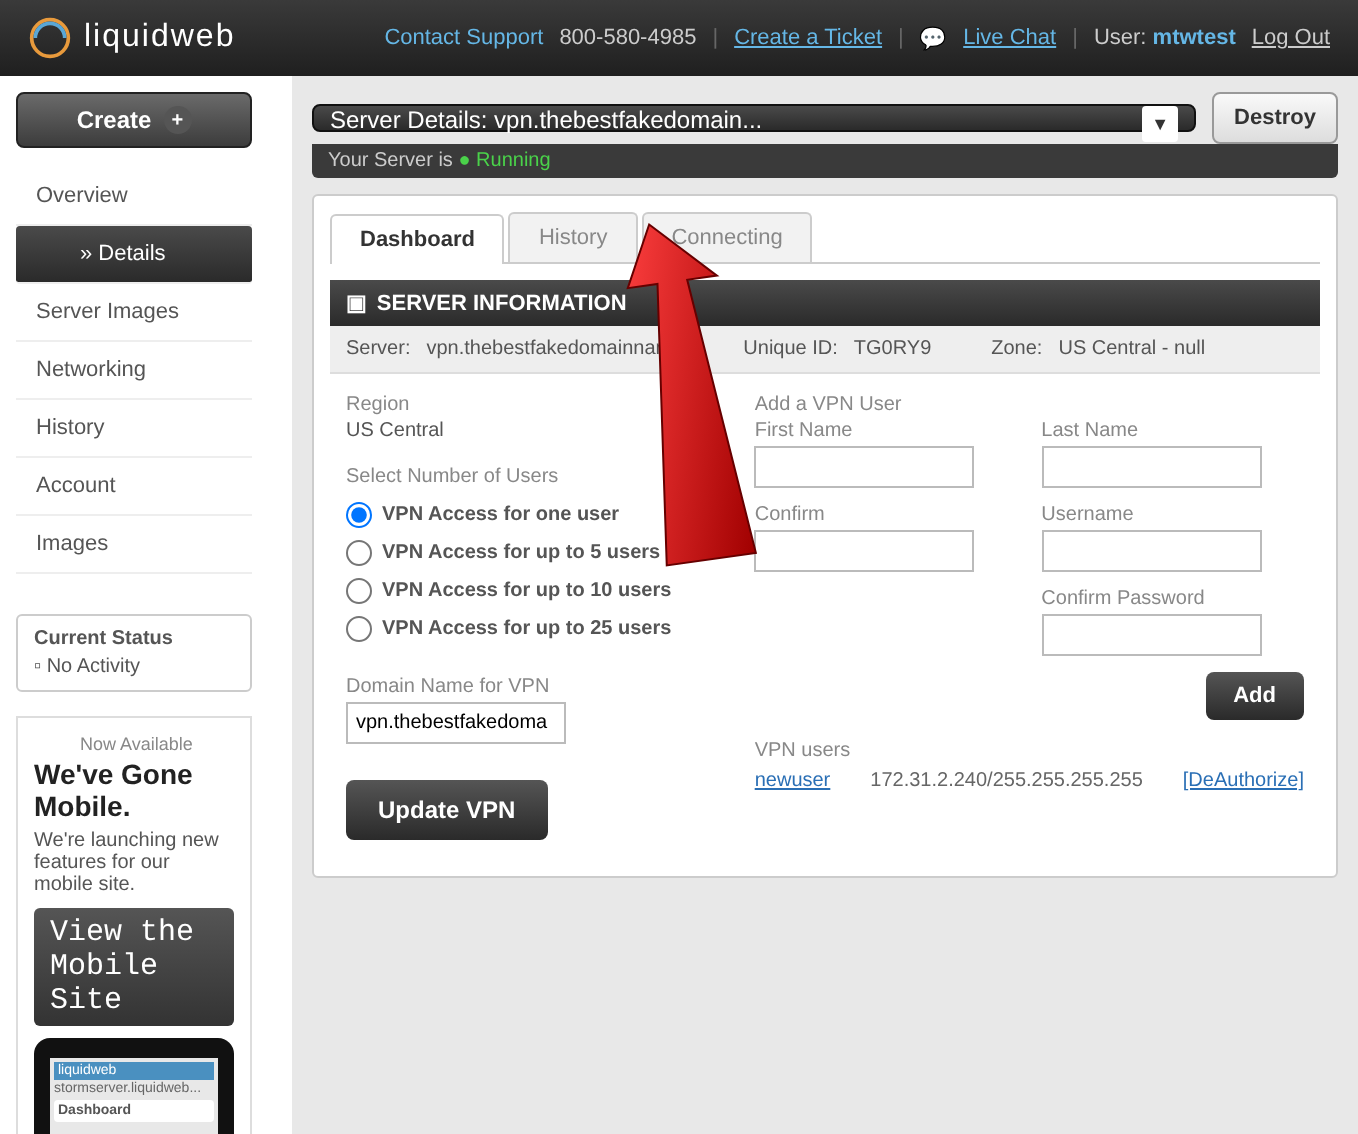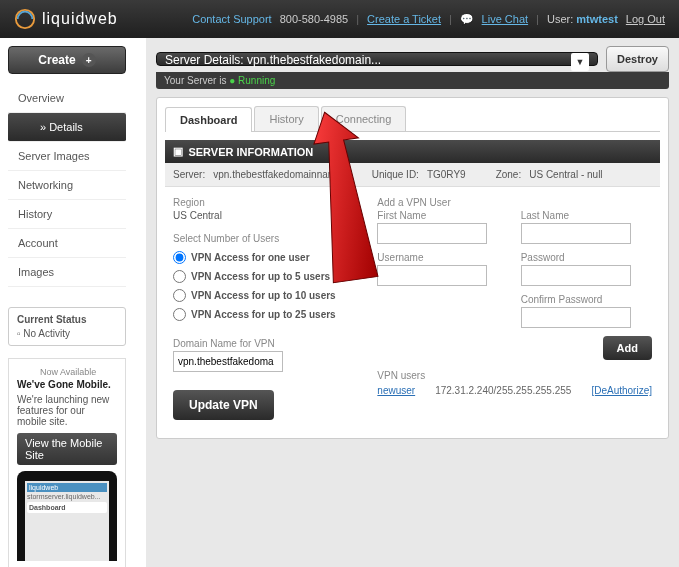--- a/index.html
+++ b/index.html
@@ -19,23 +19,23 @@
 .sidebar { width: 134px; padding: 8px 8px 0 8px; background: #fff; }
 .create-btn { width: 100%; height: 28px; background: linear-gradient(#6a6a6a, #3c3c3c); border: 1px solid #222; border-radius: 4px; color: #fff; font-size: 12px; font-weight: bold; display: flex; align-items: center; justify-content: center; gap: 6px; cursor: pointer; margin-bottom: 10px; }
 .create-btn .plus { width: 14px; height: 14px; background: #555; border-radius: 50%; display: flex; align-items: center; justify-content: center; font-size: 10px; }
 .nav-item { padding: 8px 10px; color: #555; cursor: pointer; font-size: 11px; border-bottom: 1px solid #eee; }
 .nav-item.active { background: linear-gradient(#4a4a4a, #2a2a2a); color: #fff; border-radius: 2px; padding-left: 32px; }
 .notif-box { margin-top: 20px; border: 1px solid #ccc; border-radius: 3px; }
 .notif-head { background: linear-gradient(#5a5a5a, #3a3a3a); color: #fff; padding: 5px 8px; font-size: 11px; font-weight: bold; }
 .notif-body { padding: 6px 8px; font-size: 10px; color: #555; }
 .notif-body .status-label { font-weight: bold; margin-bottom: 3px; }
 .mobile-box { margin-top: 12px; border: 1px solid #ddd; padding: 8px; font-size: 10px; color: #555; }
-.mobile-box h4 { font-size: 10px; color: #222; margin: 2px 0 4px; }
+.mobile-box h4 { font-size: 14px; color: #222; margin: 2px 0 4px; }
 .mobile-box .small { font-size: 9px; color: #888; padding-left: 23px; }
-.mobile-btn { margin-top: 6px; padding: 4px 8px; background: linear-gradient(#555,#333); color: #fff; border-radius: 3px; font-size: 11px; display: inline-block; cursor: pointer; }
+.mobile-btn { margin-top: 6px; padding: 4px 8px; background: linear-gradient(#555,#333); color: #fff; border-radius: 3px; font-size: 15px; display: inline-block; cursor: pointer; font-family: Liberation Mono, monospace; }
 .phone-img { margin-top: 6px; width: 100%; height: 90px; background: #111; border-radius: 8px 8px 0 0; position: relative; overflow: hidden; }
 .phone-screen { position: absolute; top: 10px; left: 8px; right: 8px; bottom: 0; background: #e8e8e8; font-size: 7px; padding: 2px; }
 .phone-screen .bar { background: #4a90c0; color: #fff; padding: 1px 2px; margin-bottom: 1px; }
 .phone-screen .dash { background: #fff; padding: 2px; border-radius: 2px; margin-top: 2px; font-weight: bold; }
 .content { flex: 1; background: #e8e8e8; padding: 8px 10px; overflow: auto; }
 .title-bar { display: flex; gap: 8px; align-items: center; margin-bottom: 4px; }
 .server-select { flex: 1; background: linear-gradient(#4a4a4a,#2a2a2a); border: 1px solid #111; border-radius: 4px; height: 14px; display: flex; align-items: flex-start; padding: 0 8px; color: #fff; font-size: 12px; }
 .server-select .chev { margin-left: auto; background: #fff; color: #333; width: 18px; height: 18px; display: flex; align-items: center; justify-content: center; border-radius: 2px; font-size: 9px; }
 .destroy-btn { background: linear-gradient(#f9f9f9,#ddd); border: 1px solid #999; border-radius: 4px; padding: 6px 10px; font-size: 11px; font-weight: bold; color: #333; cursor: pointer; }
 .status-line { font-size: 10px; color: #ccc; background: #3a3a3a; padding: 3px 8px; margin: -4px 0 8px; border-radius: 0 0 3px 3px; }
@@ -195,25 +195,25 @@
               <div class="field-label">First Name</div>
               <input class="text-input" style="">
             </div>
             <div class="input-group">
               <div class="field-label">Last Name</div>
               <input class="text-input" style="">
             </div>
           </div>
           <div class="input-row">
             <div class="input-group">
+              <div class="field-label">Confirm</div>
+              <input class="text-input" style="">
+            </div>
+            <div class="input-group">
               <div class="field-label">Username</div>
-              <input class="text-input" style="">
-            </div>
-            <div class="input-group">
-              <div class="field-label">Password</div>
               <input type="password" class="text-input" style="">
             </div>
           </div>
           <div class="input-row">
             <div class="input-group"></div>
             <div class="input-group">
               <div class="field-label">Confirm Password</div>
               <input type="password" class="text-input" style="">
             </div>
           </div>

